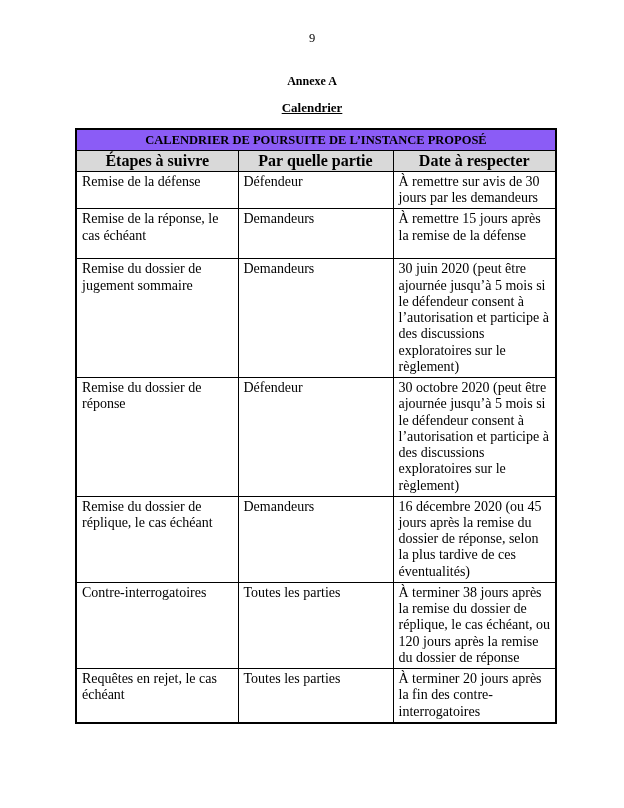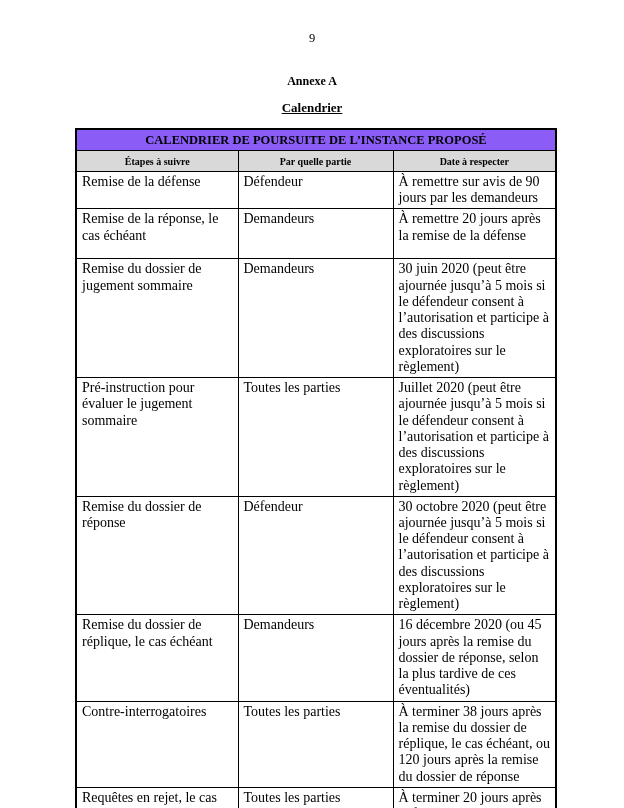--- a/index.html
+++ b/index.html
@@ -47,21 +47,21 @@
   th.table-title {
     background: #8b5cf6;
     font-size: 12.5px;
     font-weight: bold;
     text-align: center;
     height: 18px;
     padding: 1px 2px;
   }
   tr.col-header-row th {
     background: #d9d9d9;
-    font-size: 10px;
+    font-size: 16px;
     font-weight: bold;
     text-align: center;
     height: 18px;
     padding: 1px 12px;
   }
   td.cell {
     vertical-align: top;
     text-align: left;
     font-size: 14px;
     line-height: 1.16;
@@ -94,36 +94,31 @@
     <th class="table-title" colspan="3">CALENDRIER DE POURSUITE DE L’INSTANCE PROPOSÉ</th>
   </tr>
   <tr class="col-header-row">
     <th>Étapes à suivre</th>
     <th>Par quelle partie</th>
     <th>Date à respecter</th>
   </tr>
   <tr class="r0">
     <td class="cell">Remise de la défense</td>
     <td class="cell">Défendeur</td>
-    <td class="cell">À remettre sur avis de 90 jours par les demandeurs</td>
+    <td class="cell">À remettre sur avis de 30 jours par les demandeurs</td>
   </tr>
   <tr class="r1">
     <td class="cell">Remise de la réponse, le cas échéant</td>
     <td class="cell">Demandeurs</td>
-    <td class="cell">À remettre 20 jours après la remise de la défense</td>
+    <td class="cell">À remettre 15 jours après la remise de la défense</td>
   </tr>
   <tr class="r2">
     <td class="cell">Remise du dossier de jugement sommaire</td>
     <td class="cell">Demandeurs</td>
     <td class="cell">30 juin 2020 (peut être ajournée jusqu’à 5 mois si le défendeur consent à l’autorisation et participe à des discussions exploratoires sur le règlement)</td>
-  </tr>
-  <tr class="r3">
-    <td class="cell">Pré-instruction pour évaluer le jugement sommaire</td>
-    <td class="cell">Toutes les parties</td>
-    <td class="cell">Juillet 2020 (peut être ajournée jusqu’à 5 mois si le défendeur consent à l’autorisation et participe à des discussions exploratoires sur le règlement)</td>
   </tr>
   <tr class="r4">
     <td class="cell">Remise du dossier de réponse</td>
     <td class="cell">Défendeur</td>
     <td class="cell">30 octobre 2020 (peut être ajournée jusqu’à 5 mois si le défendeur consent à l’autorisation et participe à des discussions exploratoires sur le règlement)</td>
   </tr>
   <tr class="r5">
     <td class="cell">Remise du dossier de réplique, le cas échéant</td>
     <td class="cell">Demandeurs</td>
     <td class="cell">16 décembre 2020 (ou 45 jours après la remise du dossier de réponse, selon la plus tardive de ces éventualités)</td>

